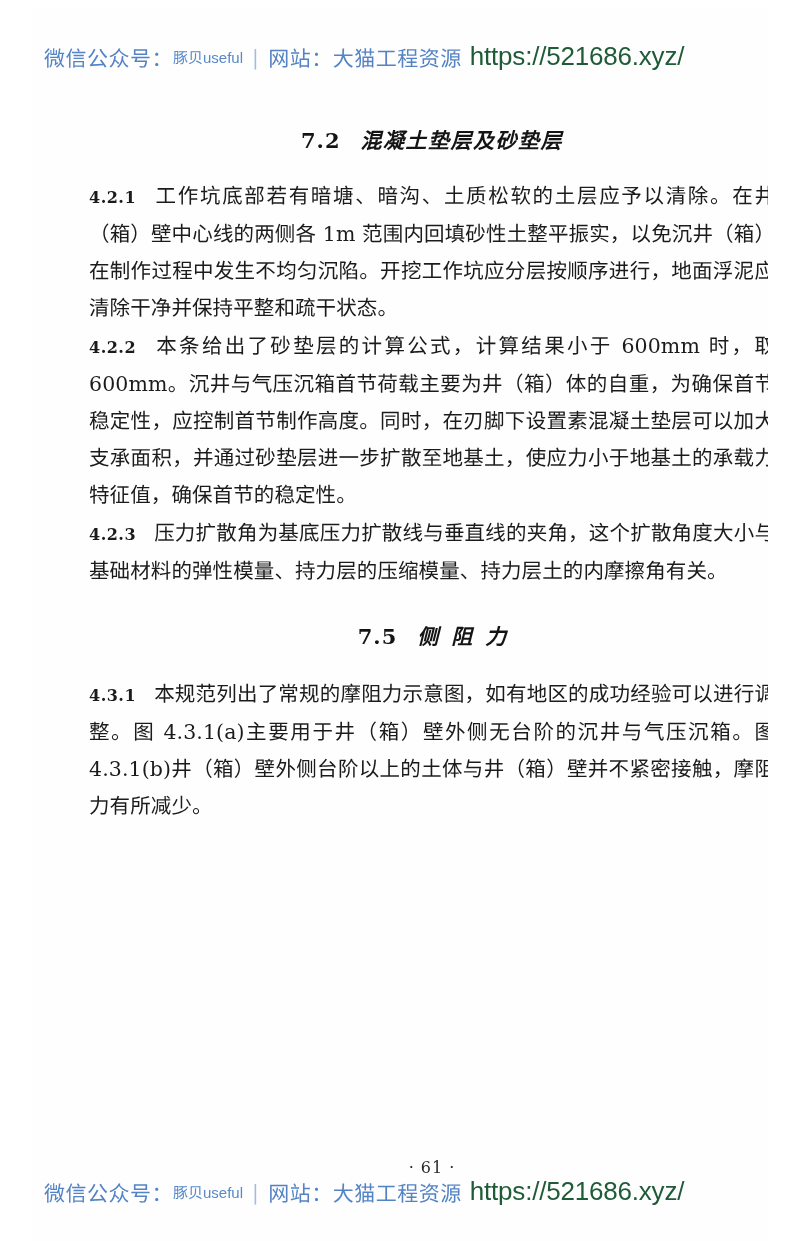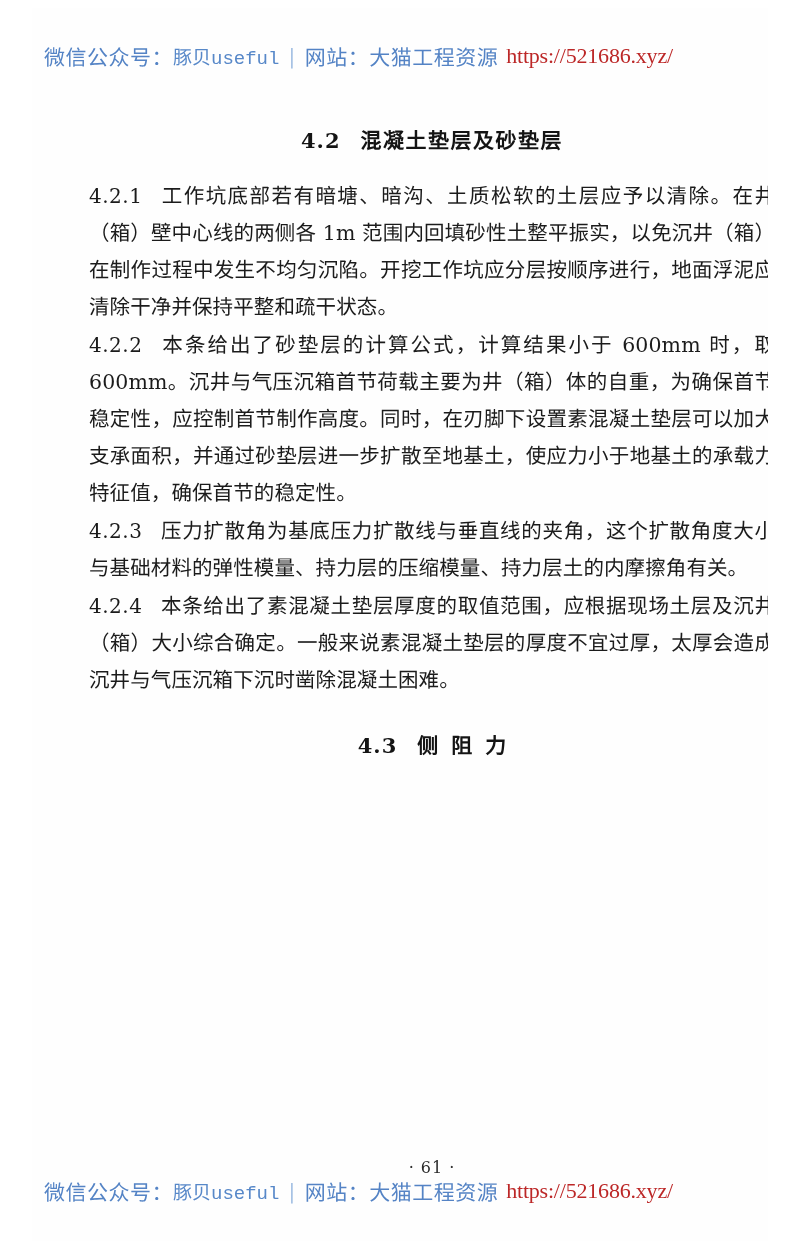--- a/index.html
+++ b/index.html
@@ -35,34 +35,34 @@
     letter-spacing: 0.5px;
     padding-left: 12px;
     box-sizing: border-box;
     opacity: 0.95;
   }
   .watermark-top { top: 33px; }
   .watermark-bottom { top: 1168px; }
 
   .wm-seg { color: #4b7dc2; }
   .wm-latin {
-    font-family: Liberation Mono, monospace;
-    font-size: 19px;
+    font-family: Liberation Sans, sans-serif;
+    font-size: 15px;
     letter-spacing: 0px;
     color: #4f82c6;
   }
   .wm-sep {
     color: #9bbbe0;
     margin: 0 9px;
     font-size: 20px;
   }
   .wm-url {
-    font-family: Liberation Serif, serif;
-    font-size: 22px;
-    color: #b91c1c;
+    font-family: Liberation Sans, sans-serif;
+    font-size: 26px;
+    color: #14532d;
     margin-left: 8px;
     letter-spacing: -0.2px;
   }
 
   
   .content {
     position: absolute;
     left: 57px;
     top: 120px;
     width: 686px;
@@ -80,20 +80,21 @@
     line-height: 1.2;
   }
   .sh-num {
     font-family: "DejaVu Serif", "Liberation Serif", serif;
     font-weight: bold;
     letter-spacing: 1px;
     margin-right: 20px;
   }
   .sh-text {
     letter-spacing: 1.5px;
+    font-style: italic;
   }
   .sh-text.wide {
     letter-spacing: 13px;
     margin-right: -13px;
   }
 
   .h-42  { margin-top: 0;   margin-bottom: 24px; }
   .h-43  { margin-top: 34px; margin-bottom: 26px; }
   .h-44  { margin-top: 36px; margin-bottom: 26px; }
 
@@ -105,22 +106,22 @@
     text-align: justify;
     text-justify: inter-ideograph;
     color: #1b1b1b;
     letter-spacing: 0.1px;
     text-indent: 0;
   }
   .para + .para { margin-top: 0; }
 
   .clause-num {
     font-family: "DejaVu Serif", "Liberation Serif", serif;
-    font-weight: normal;
-    font-size: 20px;
+    font-weight: bold;
+    font-size: 16px;
     letter-spacing: 0.5px;
     margin-right: 18px;
     white-space: nowrap;
   }
 
   
   .page-number {
     position: absolute;
     left: 0;
     top: 1150px;
@@ -154,43 +155,43 @@
       <span class="wm-latin">豚贝useful</span>
     <span class="wm-sep">|</span>
     <span class="wm-seg">网站：</span>
       <span class="wm-seg">大猫工程资源</span>
     <span class="wm-url">https://521686.xyz/</span>
   </div>
 
   <div class="content">
 
     <h2 class="section-heading h-42">
-      <span class="sh-num">4.2</span><span class="sh-text">混凝土垫层及砂垫层</span>
+      <span class="sh-num">7.2</span><span class="sh-text">混凝土垫层及砂垫层</span>
     </h2>
 
     <p class="para">
       <span class="clause-num">4.2.1</span><span>工作坑底部若有暗塘、暗沟、土质松软的土层应予以清除。在井（箱）壁中心线的两侧各 1m 范围内回填砂性土整平振实，以免沉井（箱）在制作过程中发生不均匀沉陷。开挖工作坑应分层按顺序进行，地面浮泥应清除干净并保持平整和疏干状态。</span>
     </p>
 
     <p class="para">
       <span class="clause-num">4.2.2</span><span>本条给出了砂垫层的计算公式，计算结果小于 600mm 时，取 600mm。沉井与气压沉箱首节荷载主要为井（箱）体的自重，为确保首节稳定性，应控制首节制作高度。同时，在刃脚下设置素混凝土垫层可以加大支承面积，并通过砂垫层进一步扩散至地基土，使应力小于地基土的承载力特征值，确保首节的稳定性。</span>
     </p>
 
     <p class="para">
       <span class="clause-num">4.2.3</span><span>压力扩散角为基底压力扩散线与垂直线的夹角，这个扩散角度大小与基础材料的弹性模量、持力层的压缩模量、持力层土的内摩擦角有关。</span>
     </p>
 
-    <p class="para">
-      <span class="clause-num">4.2.4</span><span>本条给出了素混凝土垫层厚度的取值范围，应根据现场土层及沉井（箱）大小综合确定。一般来说素混凝土垫层的厚度不宜过厚，太厚会造成沉井与气压沉箱下沉时凿除混凝土困难。</span>
-    </p>
 
     <h2 class="section-heading h-43">
-      <span class="sh-num">4.3</span><span class="sh-text wide">侧阻力</span>
+      <span class="sh-num">7.5</span><span class="sh-text wide">侧阻力</span>
     </h2>
 
+    <p class="para">
+      <span class="clause-num">4.3.1</span><span>本规范列出了常规的摩阻力示意图，如有地区的成功经验可以进行调整。图 4.3.1(a)主要用于井（箱）壁外侧无台阶的沉井与气压沉箱。图 4.3.1(b)井（箱）壁外侧台阶以上的土体与井（箱）壁并不紧密接触，摩阻力有所减少。</span>
+    </p>
 
 
 
 
   </div>
 
   <div class="speck"></div>
 
   <div class="page-number">· 61 ·</div>
 

